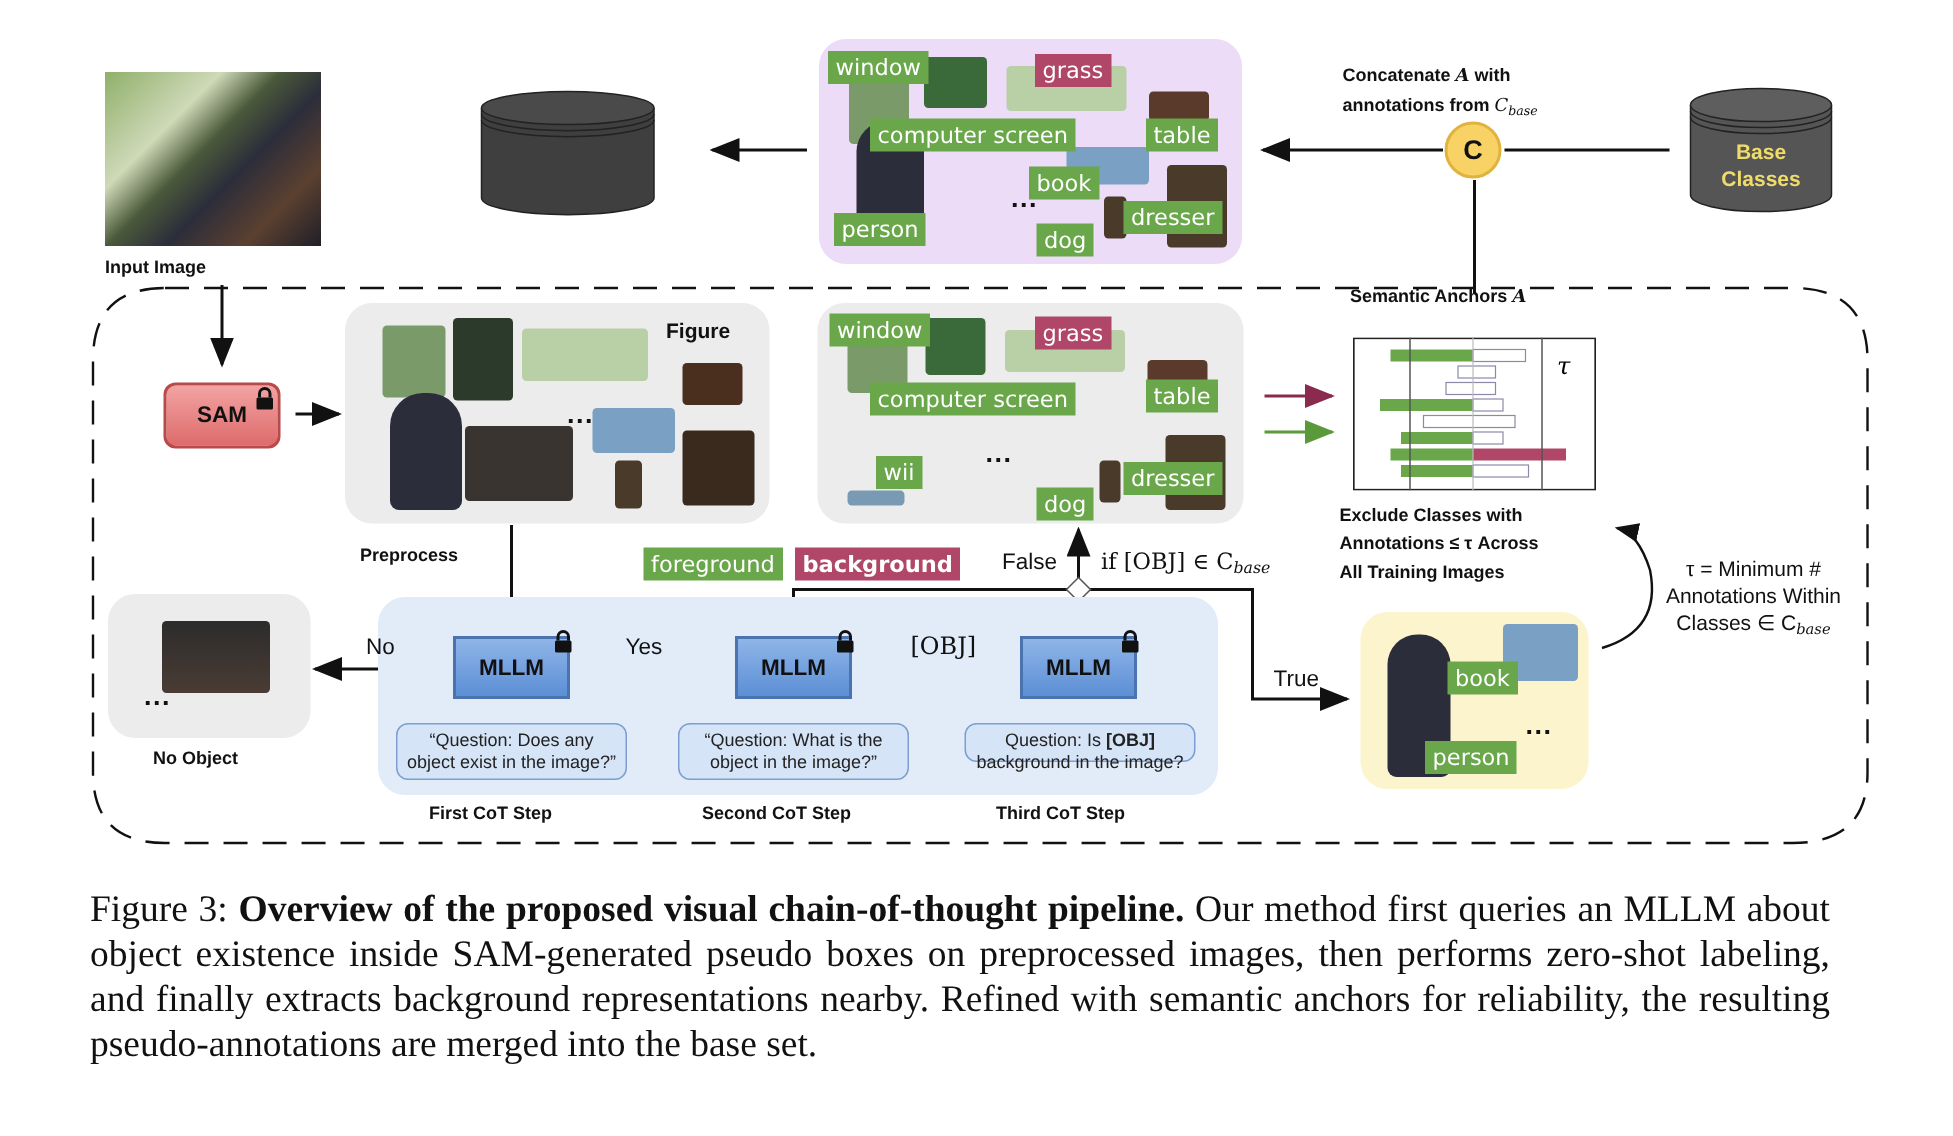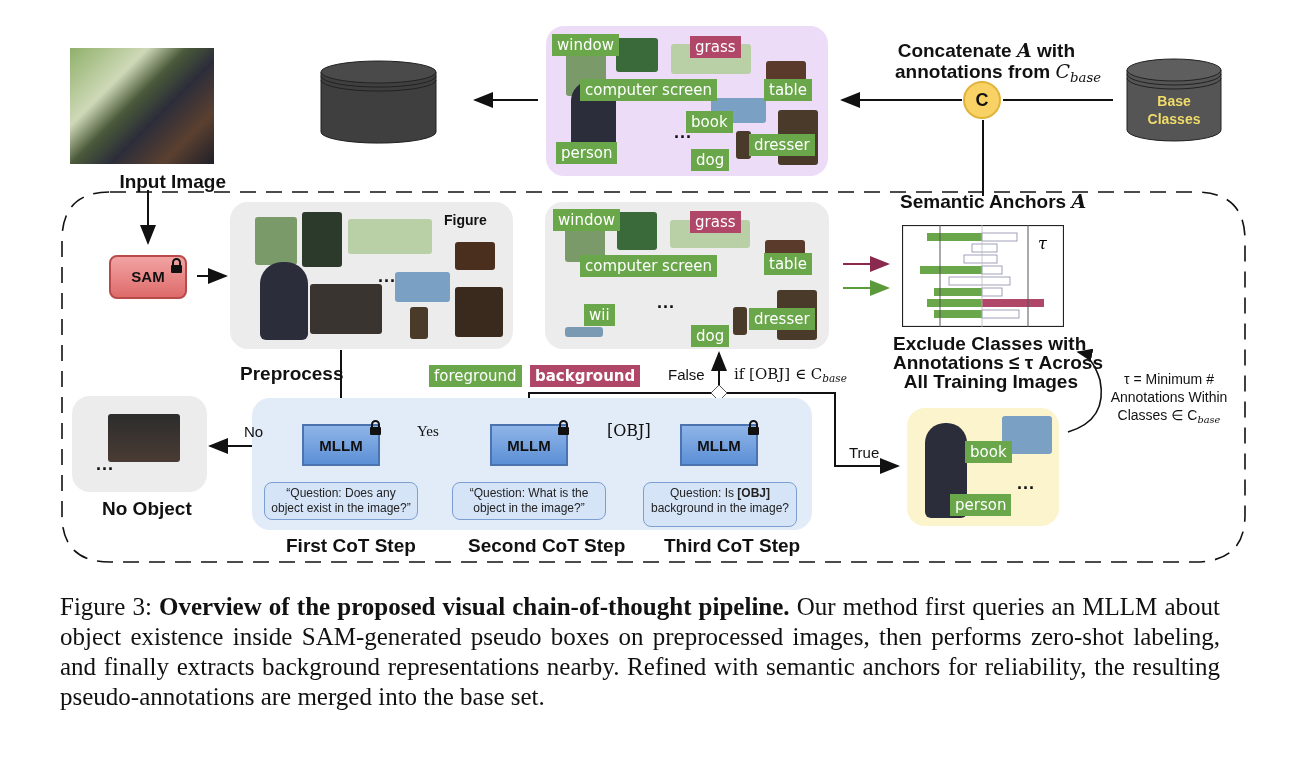--- a/index.html
+++ b/index.html
@@ -8,21 +8,21 @@
   .bold{font-weight:bold;}
   .panel{position:absolute;border-radius:18px;}
   .tag{position:absolute;background:#6aa74a;color:#fff;font-family:"DejaVu Sans",sans-serif;font-size:15px;padding:1px 5px;line-height:20px;white-space:nowrap;}
   .tag.bg{background:#b04768;}
   .ph{position:absolute;border-radius:3px;}
   .db{position:absolute;}
   .dbtext{position:absolute;left:0;right:0;text-align:center;font-weight:bold;font-size:14px;line-height:18px;}
   .mllm{position:absolute;width:78px;height:42px;border-radius:0;background:linear-gradient(#8fb5e8,#5c8fd6);border:2px solid #4a73b0;box-sizing:border-box;text-align:center;font-weight:bold;font-size:15px;line-height:40px;color:#111;}
   .lock{position:absolute;right:-4px;top:-6px;width:13px;height:16px;}
   .qbox{position:absolute;border:1px solid #7c9fd0;background:#d6e4f7;border-radius:8px;text-align:center;font-size:12px;line-height:15px;padding:3px 4px;box-sizing:border-box;color:#222;}
-  .label{position:absolute;font-weight:bold;font-size:19px;text-align:right;white-space:nowrap;}
+  .label{position:absolute;font-weight:bold;font-size:12px;text-align:left;white-space:nowrap;}
   .caption{position:absolute;left:60px;top:592px;width:1160px;font-family:"Liberation Serif",serif;font-size:25px;line-height:30px;text-align:justify;color:#111;}
   .math{font-family:"DejaVu Serif",serif;font-style:italic;}
   .sub{font-size:0.7em;vertical-align:-0.3em;}
   .dots{position:absolute;font-weight:bold;font-size:18px;letter-spacing:1px;}
 </style>
 </head>
 <body>
 
 <svg class="abs" style="left:0;top:0;" width="1302" height="590">
   <defs>
@@ -210,21 +210,21 @@
 </div>
 
 <div class="panel" style="left:252px;top:398px;width:560px;height:132px;background:#e2ebf8;"></div>
 
 <div class="panel" style="left:72px;top:396px;width:135px;height:96px;background:#ececec;">
   <div class="ph" style="left:36px;top:18px;width:72px;height:48px;background:linear-gradient(#2c2c2c,#4a3c34);"></div>
   <div class="dots" style="left:24px;top:58px;">...</div>
 </div>
 <div class="label" style="left:102px;top:498px;">No Object</div>
 <div class="abs" style="left:244px;top:423px;font-size:15px;">No</div>
-<div class="abs" style="left:417px;top:423px;font-size:15px;font-family:Liberation Serif, serif;">Yes</div>
+<div class="abs" style="left:417px;top:423px;font-size:15px;">Yes</div>
 <div class="abs" style="left:607px;top:421px;font-family:'DejaVu Serif',serif;font-size:16px;">[OBJ]</div>
 <div class="abs" style="left:849px;top:444px;font-size:15px;">True</div>
 
 <div class="mllm" style="left:302px;top:424px;">
   <span>MLLM</span>
   <svg class="lock" viewBox="0 0 13 16">
       <path d="M3,7 V4.5 A3.5,3.5 0 0 1 10,4.5 V7" fill="none" stroke="#111" stroke-width="2"></path>
       <rect x="1" y="7" width="11" height="8" rx="1" fill="#111"></rect>
     </svg>
 </div>
@@ -241,21 +241,21 @@
 <div class="qbox" style="left:452px;top:482px;width:154px;height:38px;">“Question: What is the object in the image?”</div>
 <div class="label" style="left:468px;top:535px;">Second CoT Step</div>
 
 <div class="mllm" style="left:680px;top:424px;">
   <span>MLLM</span>
   <svg class="lock" viewBox="0 0 13 16">
       <path d="M3,7 V4.5 A3.5,3.5 0 0 1 10,4.5 V7" fill="none" stroke="#111" stroke-width="2"></path>
       <rect x="1" y="7" width="11" height="8" rx="1" fill="#111"></rect>
     </svg>
 </div>
-<div class="qbox" style="left:643px;top:482px;width:154px;height:45px;">
+<div class="qbox" style="left:643px;top:482px;width:154px;height:26px;">
   <span>Question: Is </span><b>[OBJ]</b><span> background in the image?</span>
 </div>
 <div class="label" style="left:664px;top:535px;">Third CoT Step</div>
 
 <div class="panel" style="left:907px;top:408px;width:152px;height:118px;background:#fbf4cc;">
   <div class="ph" style="left:18px;top:15px;width:42px;height:95px;background:#2b2d3a;border-radius:20px 20px 6px 6px;"></div>
   <div class="ph" style="left:95px;top:8px;width:50px;height:38px;background:#7aa0c4;"></div>
   <div class="dots" style="left:110px;top:65px;">...</div>
 </div>
 <div class="tag" style="left:965px;top:441px;">book</div>

